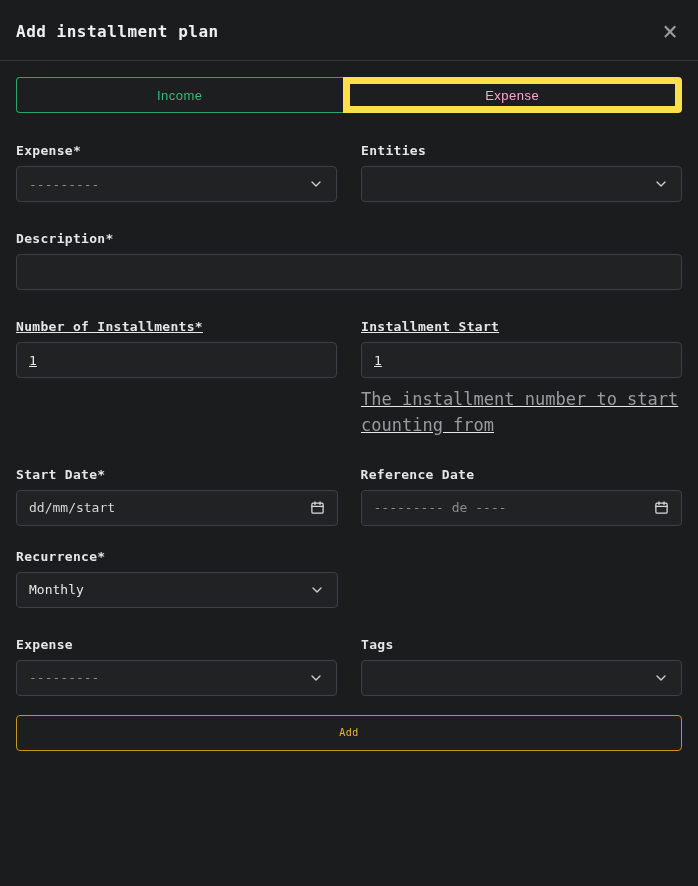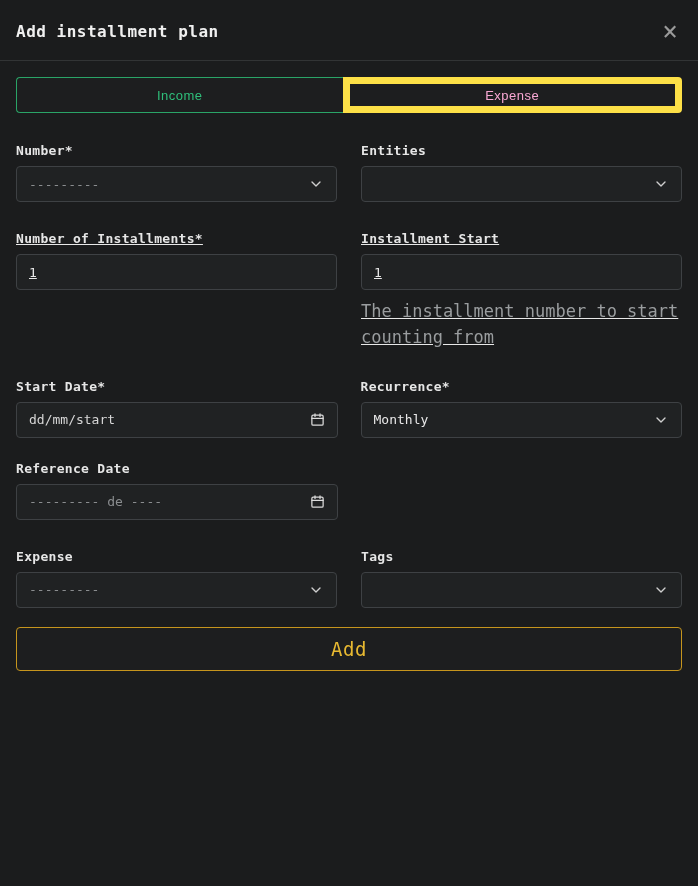--- a/index.html
+++ b/index.html
@@ -70,23 +70,23 @@
   .muted { color: #8a8d8f; }
   .light { color: #d6d6d6; }
   .chev, .cal { display: flex; align-items: center; flex: none; }
   .cal { background: none; border: none; cursor: pointer; padding: 0; }
 
   .help {
     margin-top: 8px; font-size: 17px; color: #9a9d9f; line-height: 1.55;
   }
 
   .add-btn {
-    width: 100%; height: 44px;
+    width: 100%; height: 36px;
     background: #1d1e1f; border: 1px solid #c6951d; border-radius: 4px;
-    color: #e8b931; font-family: inherit; font-size: 19px; letter-spacing: .5px;
+    color: #e8b931; font-family: inherit; font-size: 10px; letter-spacing: .5px;
     cursor: pointer;
   }
 </style>
 </head>
 <body>
 
 <div class="modal">
 
   <div class="modal-header">
     <div class="modal-title">Add installment plan</div>
@@ -96,21 +96,21 @@
   <div class="modal-body">
 
     <div class="type-toggle">
       <button class="tab income">Income</button>
       <button class="tab expense">Expense</button>
     </div>
 
     
     <div class="row grid-2">
       <div class="field">
-        <label>Number*</label>
+        <label>Expense*</label>
         <div class="control select">
           <span class="muted">---------</span>
           <span class="chev">
             <svg width="16" height="16" viewBox="0 0 24 24" fill="none" stroke="#cfcfcf" stroke-width="2" stroke-linecap="round" stroke-linejoin="round">
                 <polyline points="6 9 12 15 18 9"></polyline>
               </svg>
           </span>
         </div>
       </div>
       <div class="field">
@@ -120,20 +120,24 @@
           <span class="chev">
             <svg width="16" height="16" viewBox="0 0 24 24" fill="none" stroke="#cfcfcf" stroke-width="2" stroke-linecap="round" stroke-linejoin="round">
                 <polyline points="6 9 12 15 18 9"></polyline>
               </svg>
           </span>
         </div>
       </div>
     </div>
 
     
+    <div class="row">
+      <label>Description*</label>
+      <input class="control" type="text" value="" style="">
+    </div>
 
     
 
     
     <div class="row after-help grid-2">
       <div class="field">
         <label>Number of Installments*</label>
         <input class="control" type="text" value="1" style="">
       </div>
       <div class="field">
@@ -153,44 +157,44 @@
             <svg width="15" height="15" viewBox="0 0 24 24" fill="none" stroke="#dcdcdc" stroke-width="2" stroke-linecap="round">
                 <rect x="3" y="5" width="18" height="16" rx="2"></rect>
                 <line x1="3" y1="10" x2="21" y2="10"></line>
                 <line x1="8" y1="3" x2="8" y2="7"></line>
                 <line x1="16" y1="3" x2="16" y2="7"></line>
               </svg>
           </button>
         </div>
       </div>
       <div class="field">
-        <label>Recurrence*</label>
-        <div class="control select">
-          <span>Monthly</span>
-          <span class="chev">
-            <svg width="16" height="16" viewBox="0 0 24 24" fill="none" stroke="#cfcfcf" stroke-width="2" stroke-linecap="round" stroke-linejoin="round">
-                <polyline points="6 9 12 15 18 9"></polyline>
-              </svg>
-          </span>
-        </div>
-      </div>
-      <div class="field">
         <label>Reference Date</label>
         <div class="control select">
           <span class="muted">--------- de ----</span>
           <button class="cal">
             <svg width="15" height="15" viewBox="0 0 24 24" fill="none" stroke="#dcdcdc" stroke-width="2" stroke-linecap="round">
                 <rect x="3" y="5" width="18" height="16" rx="2"></rect>
                 <line x1="3" y1="10" x2="21" y2="10"></line>
                 <line x1="8" y1="3" x2="8" y2="7"></line>
                 <line x1="16" y1="3" x2="16" y2="7"></line>
               </svg>
           </button>
         </div>
       </div>
+      <div class="field">
+        <label>Recurrence*</label>
+        <div class="control select">
+          <span>Monthly</span>
+          <span class="chev">
+            <svg width="16" height="16" viewBox="0 0 24 24" fill="none" stroke="#cfcfcf" stroke-width="2" stroke-linecap="round" stroke-linejoin="round">
+                <polyline points="6 9 12 15 18 9"></polyline>
+              </svg>
+          </span>
+        </div>
+      </div>
     </div>
 
     
 
     
     <div class="row last grid-2">
       <div class="field">
         <label>Expense</label>
         <div class="control select">
           <span class="muted">---------</span>

